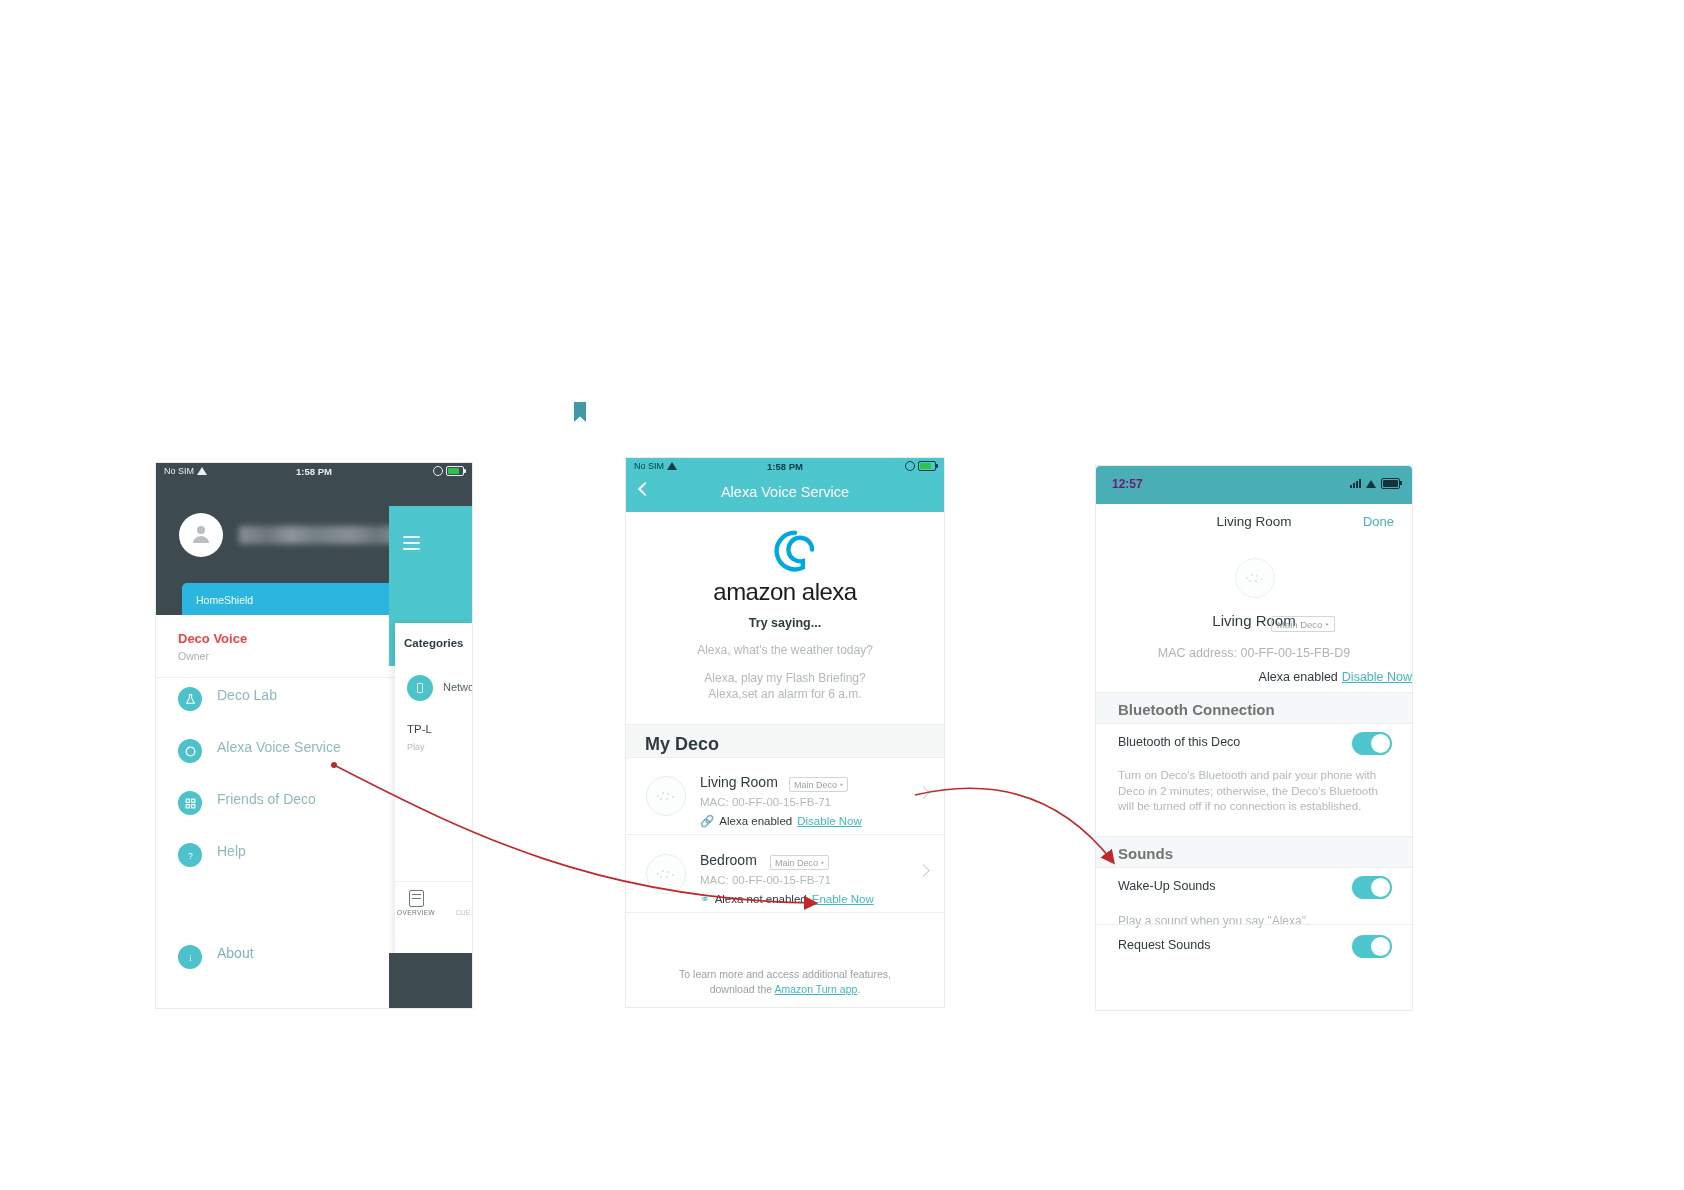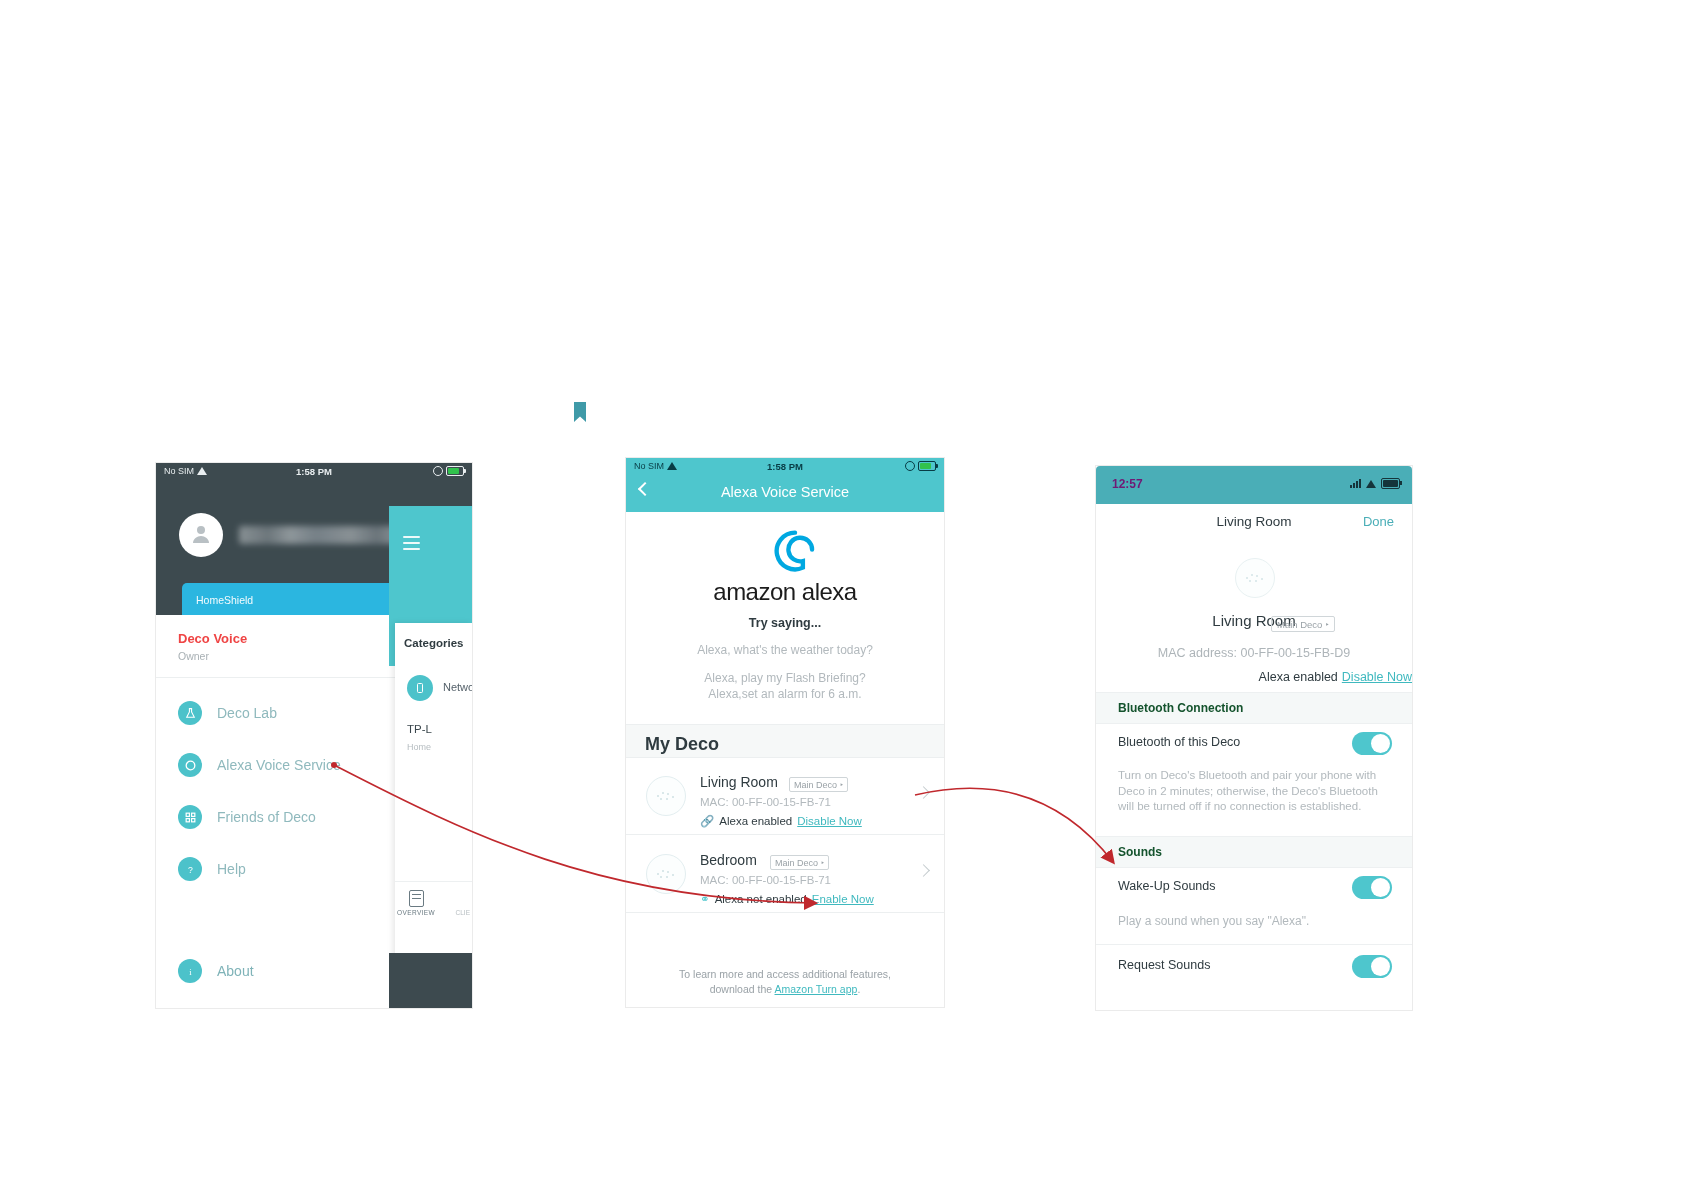--- a/index.html
+++ b/index.html
@@ -42,21 +42,21 @@
   .homeshield .hs-l{font-size:10.5px;opacity:.95;}
   .homeshield .hs-r{font-size:9.5px;display:flex;align-items:center;gap:4px;}
 
   .p1-sheet{position:absolute;left:0;top:152px;width:316px;height:393px;background:#fff;}
   .p1-user{position:absolute;left:0;top:10px;width:316px;height:52px;border-bottom:1px solid #eceff0;}
   .p1-user .u-name{position:absolute;left:22px;top:6px;font-size:13px;font-weight:bold;color:#ef4444;}
   .p1-user .u-role{position:absolute;left:22px;top:25px;font-size:10.5px;color:#a8b0b4;}
   .p1-user .u-switch{position:absolute;right:32px;top:14px;color:#3fb9bf;font-size:13px;}
 
   .p1-menu{position:absolute;left:0;top:72px;width:316px;}
-  .m-item{position:relative;height:52px;display:flex;align-items:center;padding-left:22px;}
+  .m-item{position:relative;height:52px;display:flex;align-items:flex-start;padding-left:22px;}
   .m-ico{width:24px;height:24px;border-radius:50%;background:#4cc2ca;display:flex;align-items:center;justify-content:center;
      color:#fff;flex:0 0 auto;}
   .m-ico svg{width:13px;height:13px;}
   .m-lab{margin-left:15px;font-size:14px;color:#8fb9bd;}
   .m-item.about .m-lab{color:#7fb3b8;}
   .ov-panel{position:absolute;left:233px;top:43px;width:83px;height:160px;background:#4ec6cd;}
   .ov-burger{position:absolute;left:247px;top:73px;width:17px;height:13px;}
   .ov-burger i{display:block;height:2px;background:rgba(255,255,255,.9);margin-bottom:4px;border-radius:1px;}
   .ov-card{position:absolute;left:239px;top:160px;width:77px;height:340px;background:#fff;box-shadow:-2px 0 6px rgba(0,0,0,.10);}
   .ov-cat{position:absolute;left:9px;top:14px;font-size:11.5px;color:#2f3b40;font-weight:bold;}
@@ -136,32 +136,32 @@
   .p3-dev .dots{position:absolute;left:10px;top:15px;width:18px;height:8px;}
   .p3-dev .dots i{position:absolute;width:2px;height:2px;border-radius:50%;background:#d5e4e7;}
   .p3-name{position:absolute;left:0;right:0;top:72px;text-align:center;font-size:15px;color:#2f3b40;}
   .p3-tag{position:absolute;top:76px;height:16px;border:1px solid #d0d6d9;border-radius:2px;font-size:9.5px;color:#9aa2a7;
      display:flex;align-items:center;padding:0 5px;box-sizing:border-box;}
   .p3-mac{position:absolute;left:0;right:0;top:106px;text-align:center;font-size:12.5px;color:#aeb5b9;}
   .p3-alexa{position:absolute;left:0;right:0;top:130px;text-align:right;font-size:12.5px;color:#2f3b40;}
   .p3-alexa a{color:#3fb9bf;text-decoration:underline;margin-left:4px;}
 
   .p3-sec{position:absolute;left:0;width:316px;height:30px;background:#f5f8f8;border-top:1px solid #edf0f1;border-bottom:1px solid #edf0f1;}
-  .p3-sec span{position:absolute;left:22px;top:8px;font-size:12px;font-weight:bold;color:#14532d;}
+  .p3-sec span{position:absolute;left:22px;top:8px;font-size:15px;font-weight:bold;color:#737373;}
   #p3sec1{top:152px;} #p3sec2{top:296px;}
 
   .p3-row{position:absolute;left:0;width:316px;height:44px;}
   .p3-row .r-lab{position:absolute;left:22px;top:13px;font-size:12.5px;color:#2f3b40;}
   .tgl{position:absolute;right:20px;top:10px;width:40px;height:23px;border-radius:12px;background:#4ec6cd;}
   .tgl::after{content:"";position:absolute;right:2px;top:2px;width:19px;height:19px;border-radius:50%;background:#fff;}
   #p3row1{top:182px;}
   .p3-desc{position:absolute;left:22px;right:20px;top:228px;font-size:11.5px;color:#b2b9bd;line-height:15.5px;}
   #p3row2{top:326px;}
   .p3-sub{position:absolute;left:22px;top:374px;font-size:12px;color:#b2b9bd;}
-  #p3row3{top:404px;border-top:1px solid #edf0f1;}
+  #p3row3{top:384px;border-top:1px solid #edf0f1;}
 
   
   .arrows{position:absolute;inset:0;pointer-events:none;}
 </style>
 </head>
 <body>
 
 <div class="canvas">
 
   <div class="bookmark">
@@ -265,21 +265,21 @@
       </div>
     <div class="ov-card">
       <div class="ov-cat">Categories</div>
       <div class="ov-dev-ico">
         <svg viewBox="0 0 24 24" fill="none" stroke="#fff" stroke-width="2">
             <rect x="7" y="3" width="10" height="18" rx="2"></rect>
           </svg>
       </div>
       <div class="ov-net">Network</div>
       <div class="ov-tp">TP-L</div>
-      <div class="ov-home">Home</div>
+      <div class="ov-home">Play</div>
     </div>
     <div class="ov-tab">
       <div class="t-ico">
           <i></i>
         </div>
       <div class="t-lab">OVERVIEW</div>
       <div class="t-lab2">CLIE</div>
     </div>
     <div class="p1-footdark"></div>
   </div>

